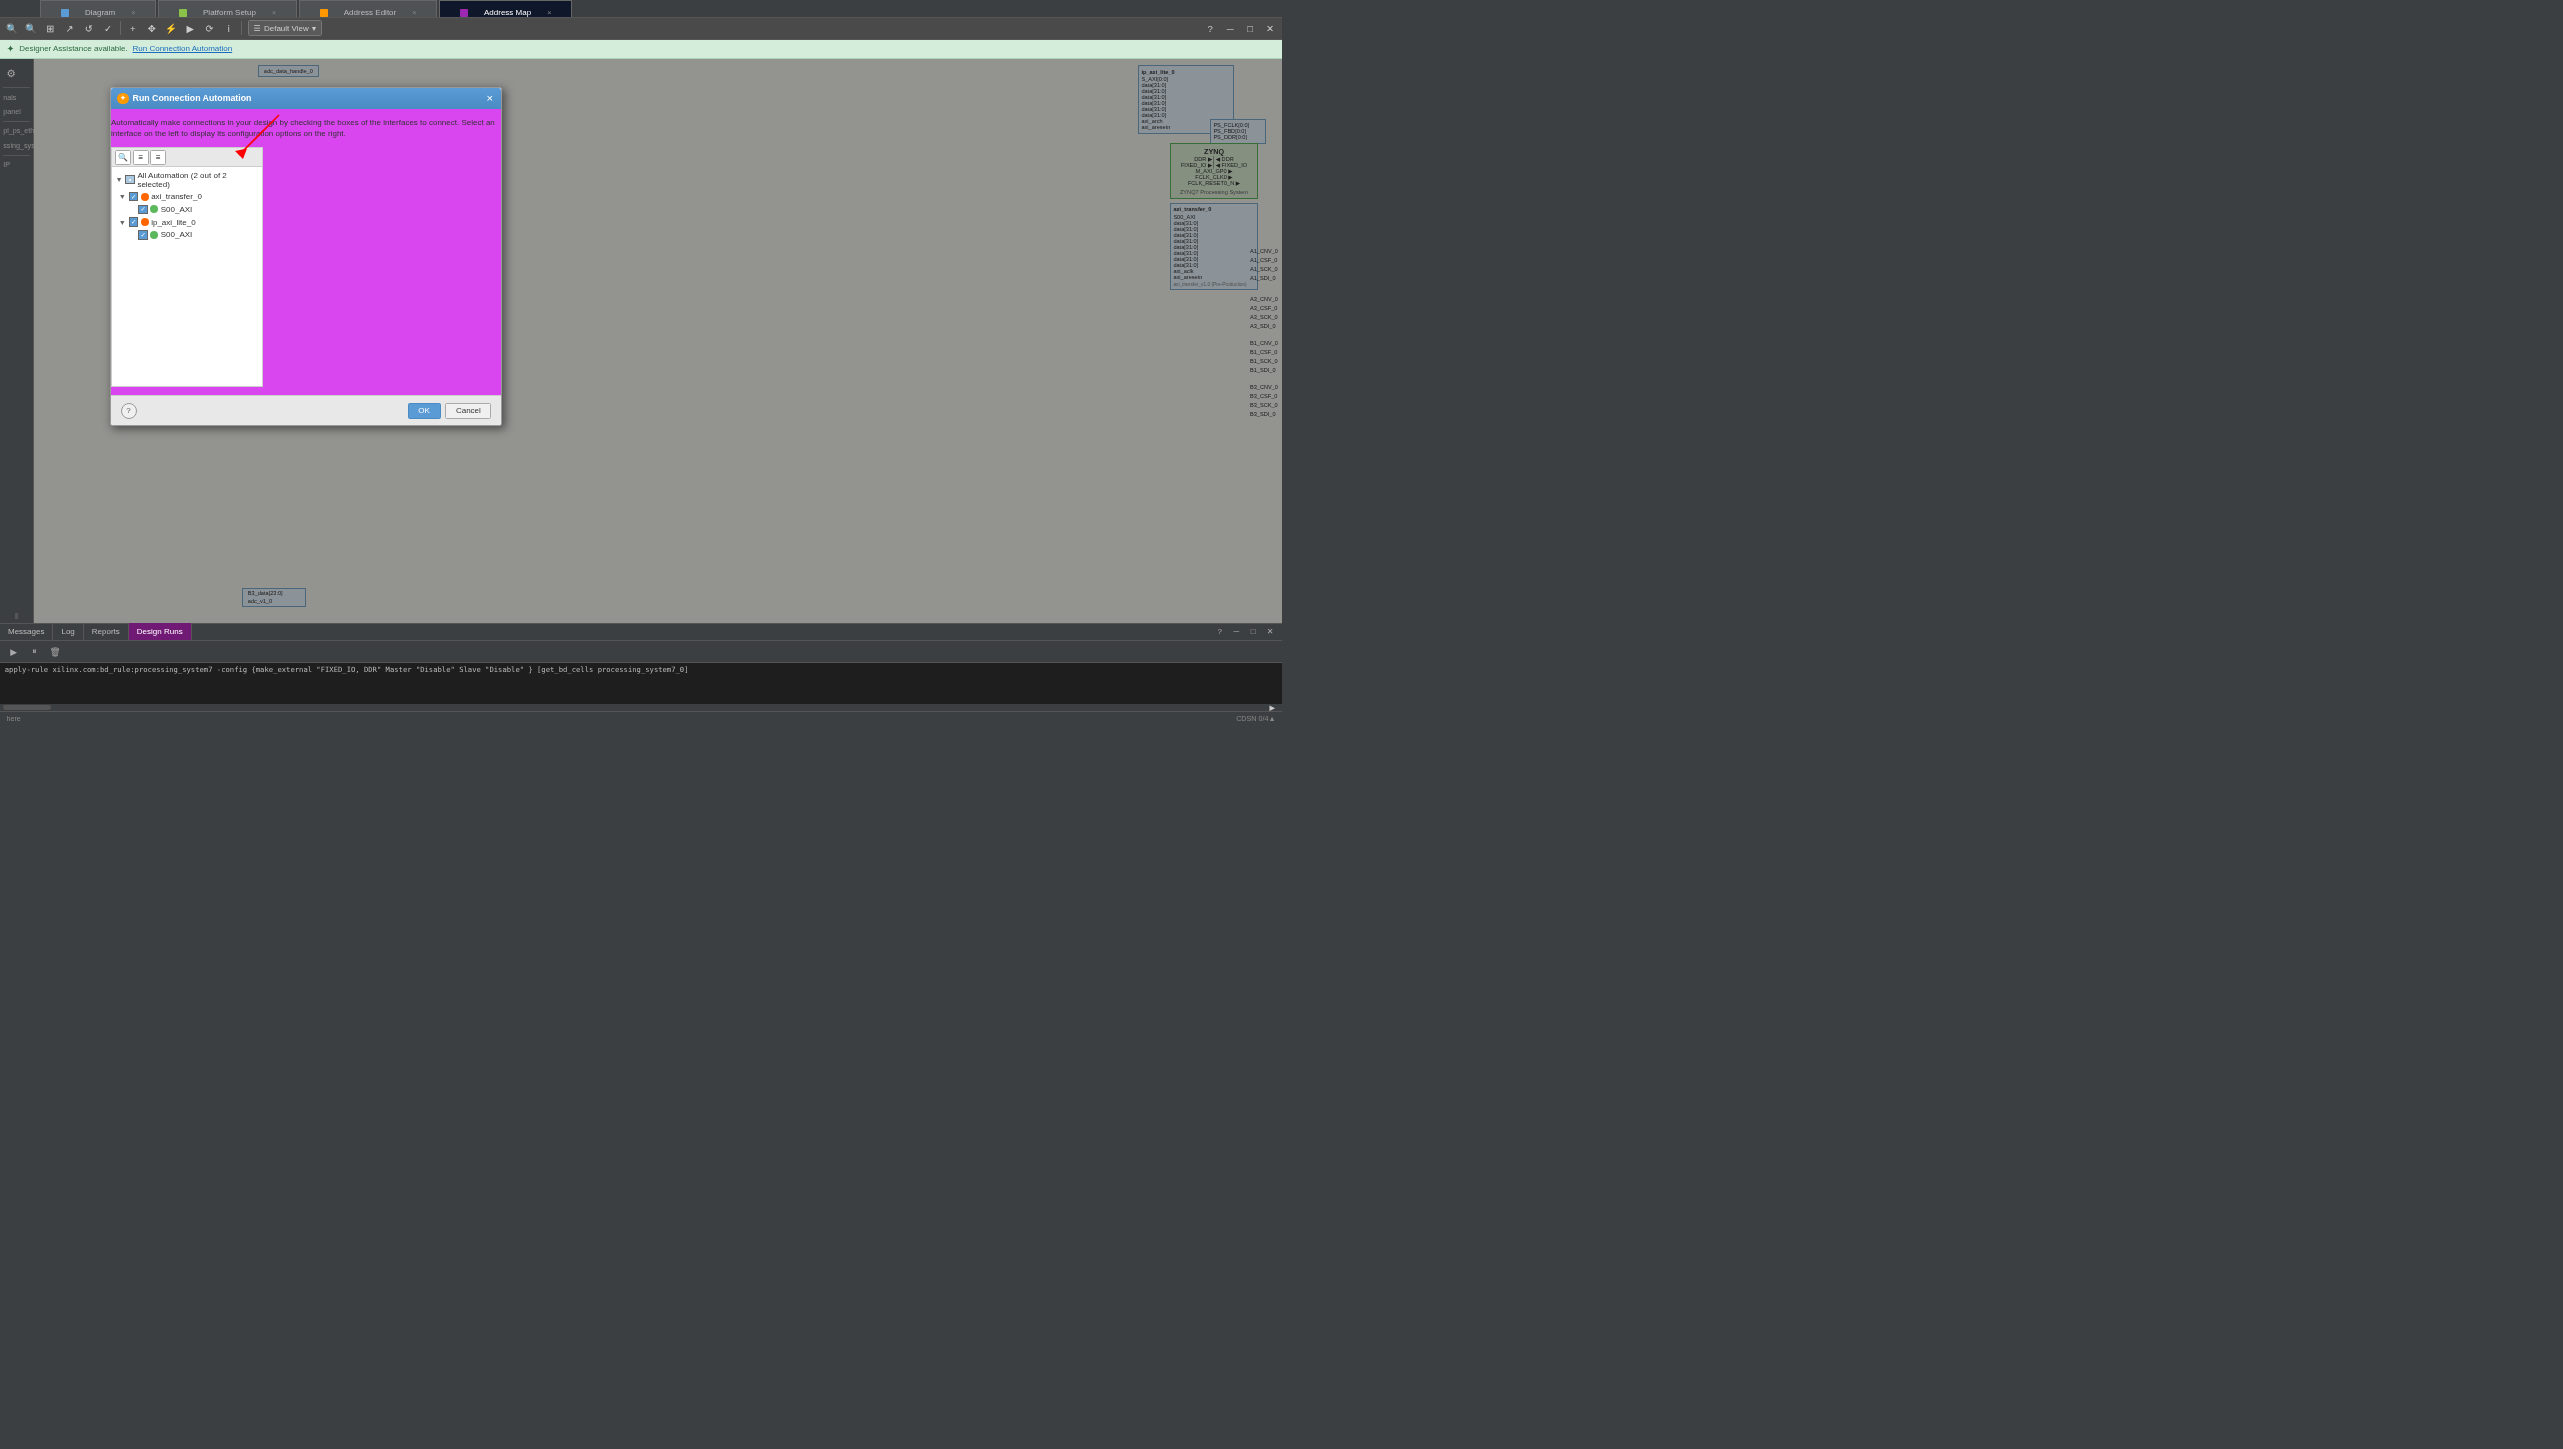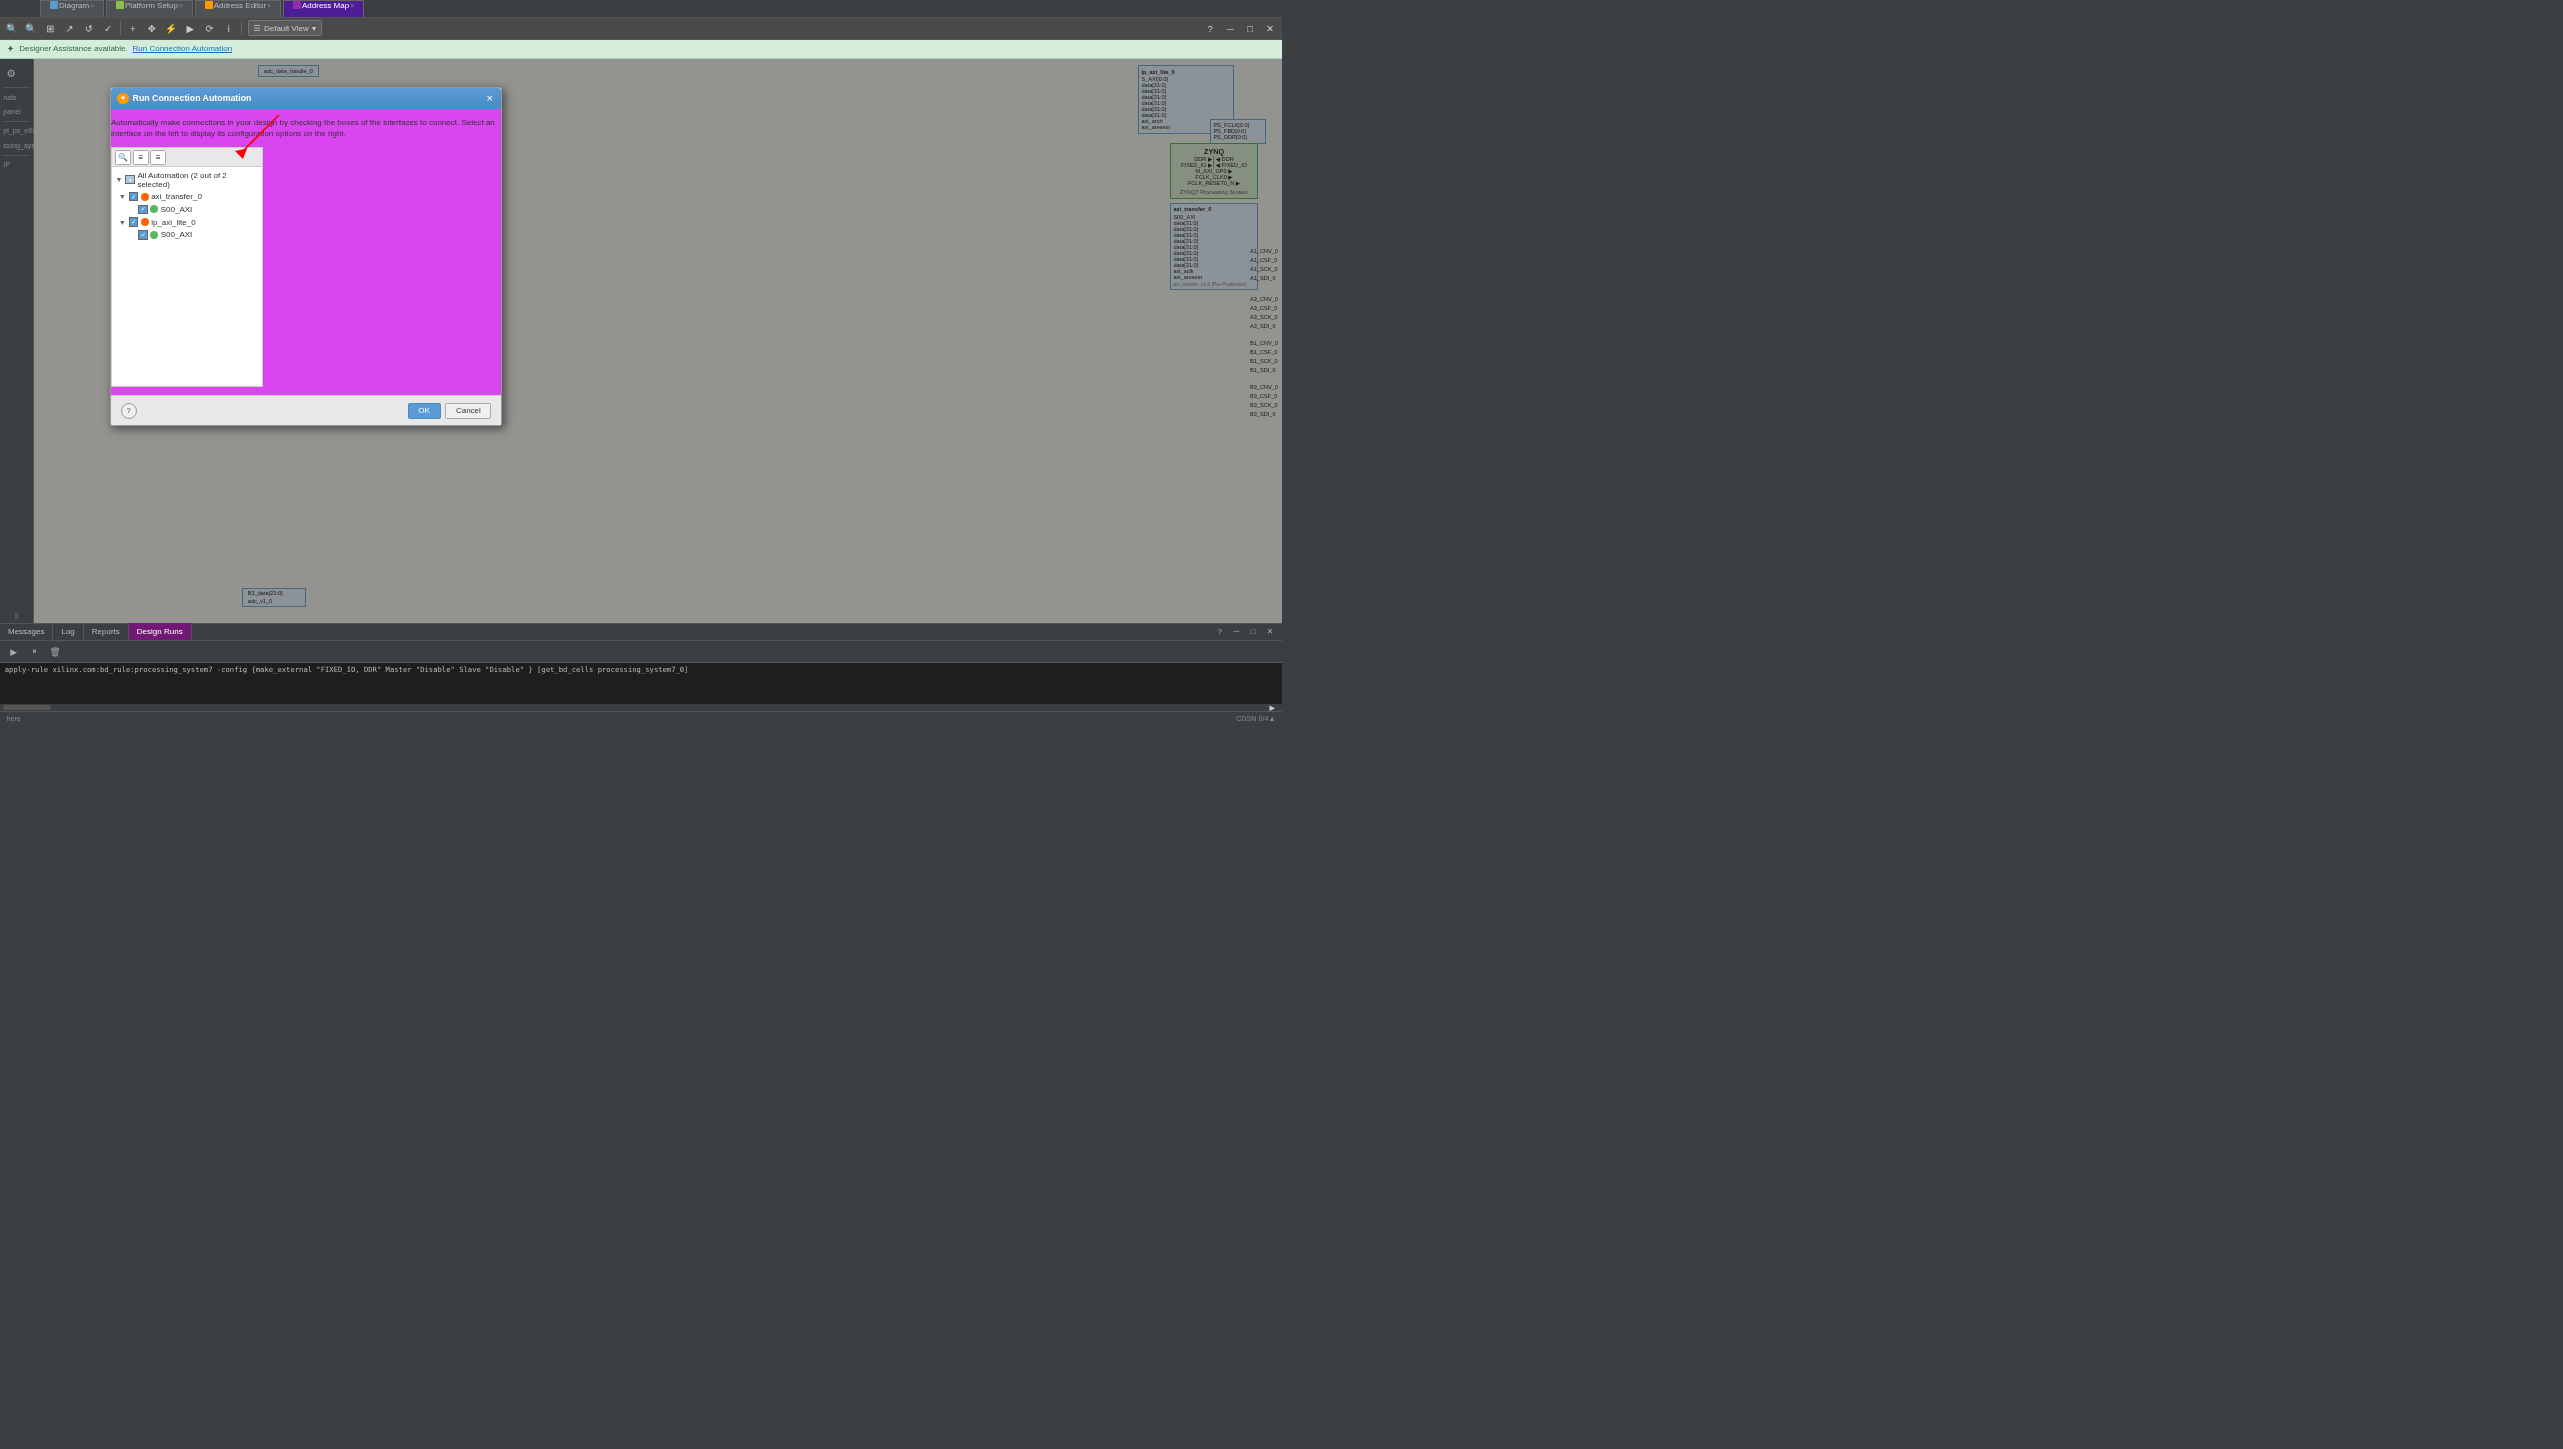--- a/index.html
+++ b/index.html
@@ -18,34 +18,34 @@
     .tab-bar {
       display: flex;
       align-items: center;
       background: #3c3f41;
       height: 17.6px;
       border-bottom: 0.8px solid #555;
       padding-left: 40px;
     }
     .tab {
       display: flex;
-      align-items: flex-start;
-      padding: 0 9px;
+      align-items: flex-end;
+      padding: 0 20px;
       height: 17.6px;
       background: #4e5254;
       border: 0.8px solid #666;
       border-bottom: none;
       color: #bbb;
       font-size: 8px;
       cursor: pointer;
-      gap: 1px;
+      gap: 16px;
       margin-right: 1.6px;
     }
     .tab.active {
-      background: #4c1d95;
+      background: #0f172a;
       color: #fff;
     }
     .tab-close {
       font-size: 7.2px;
       color: #888;
       cursor: pointer;
     }
     .tab-icon {
       width: 8px;
       height: 8px;

